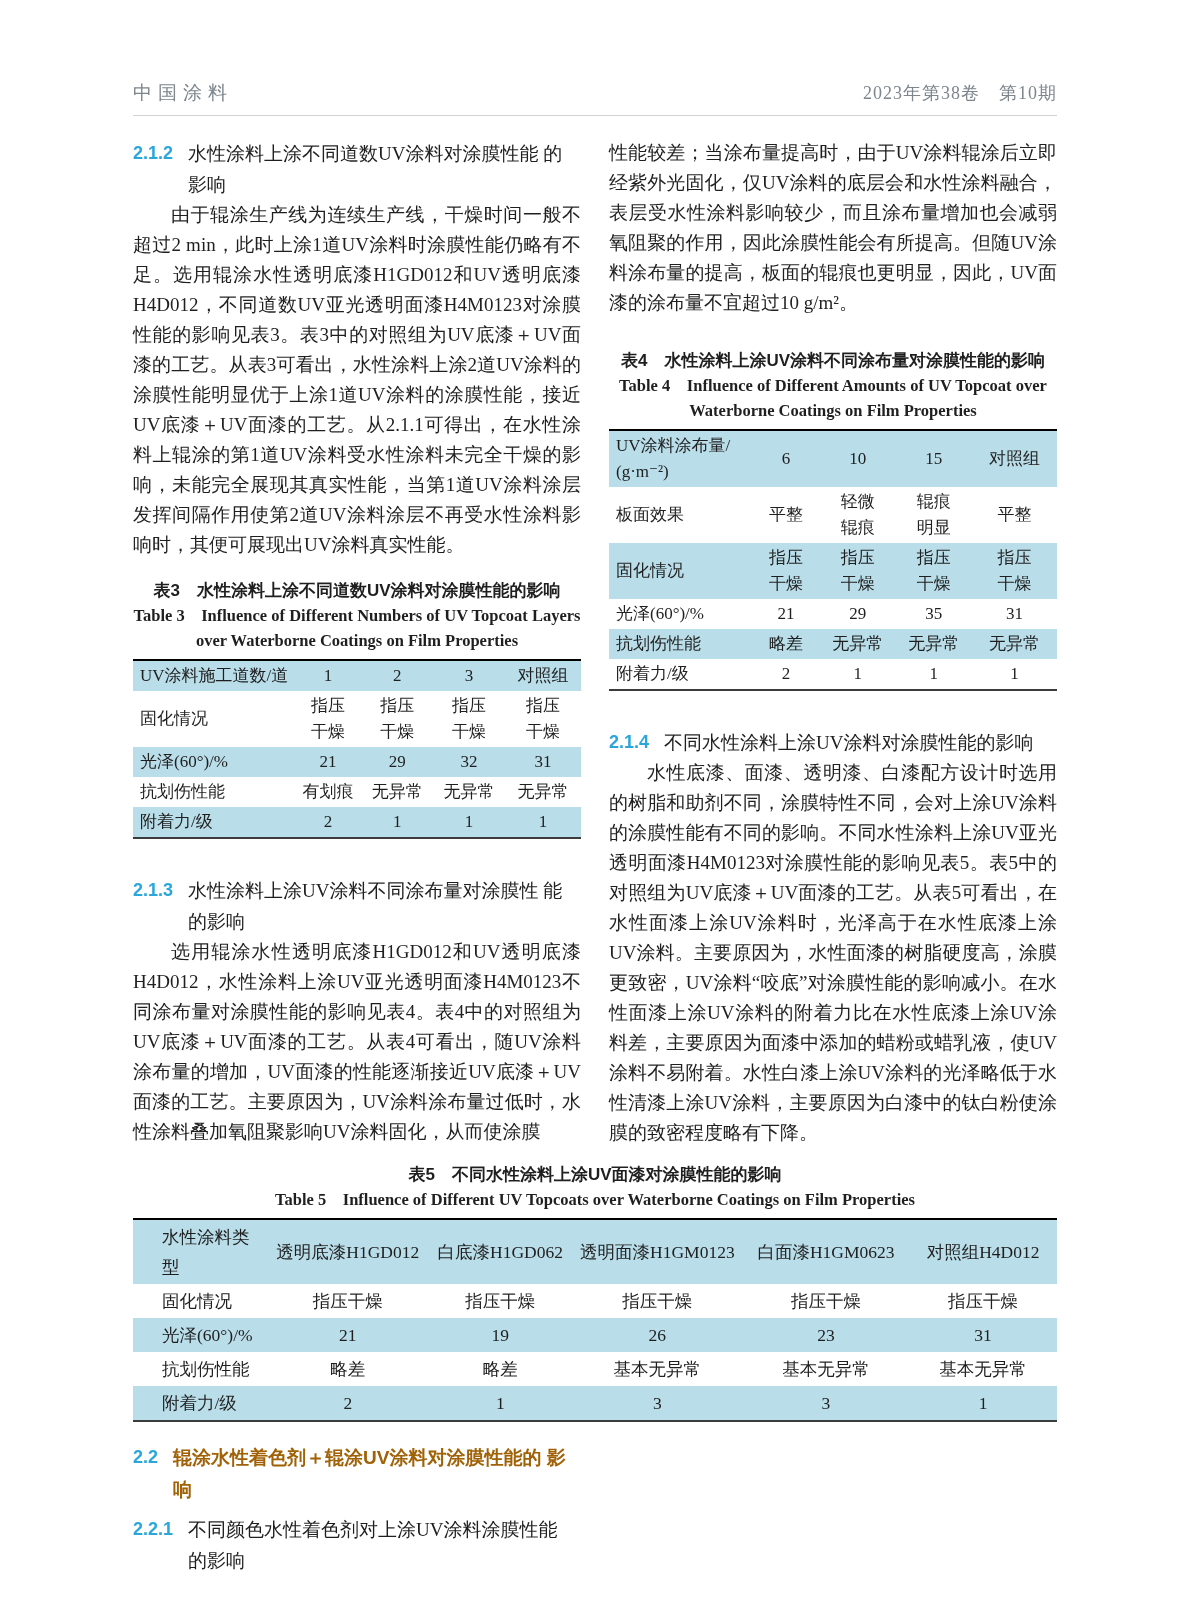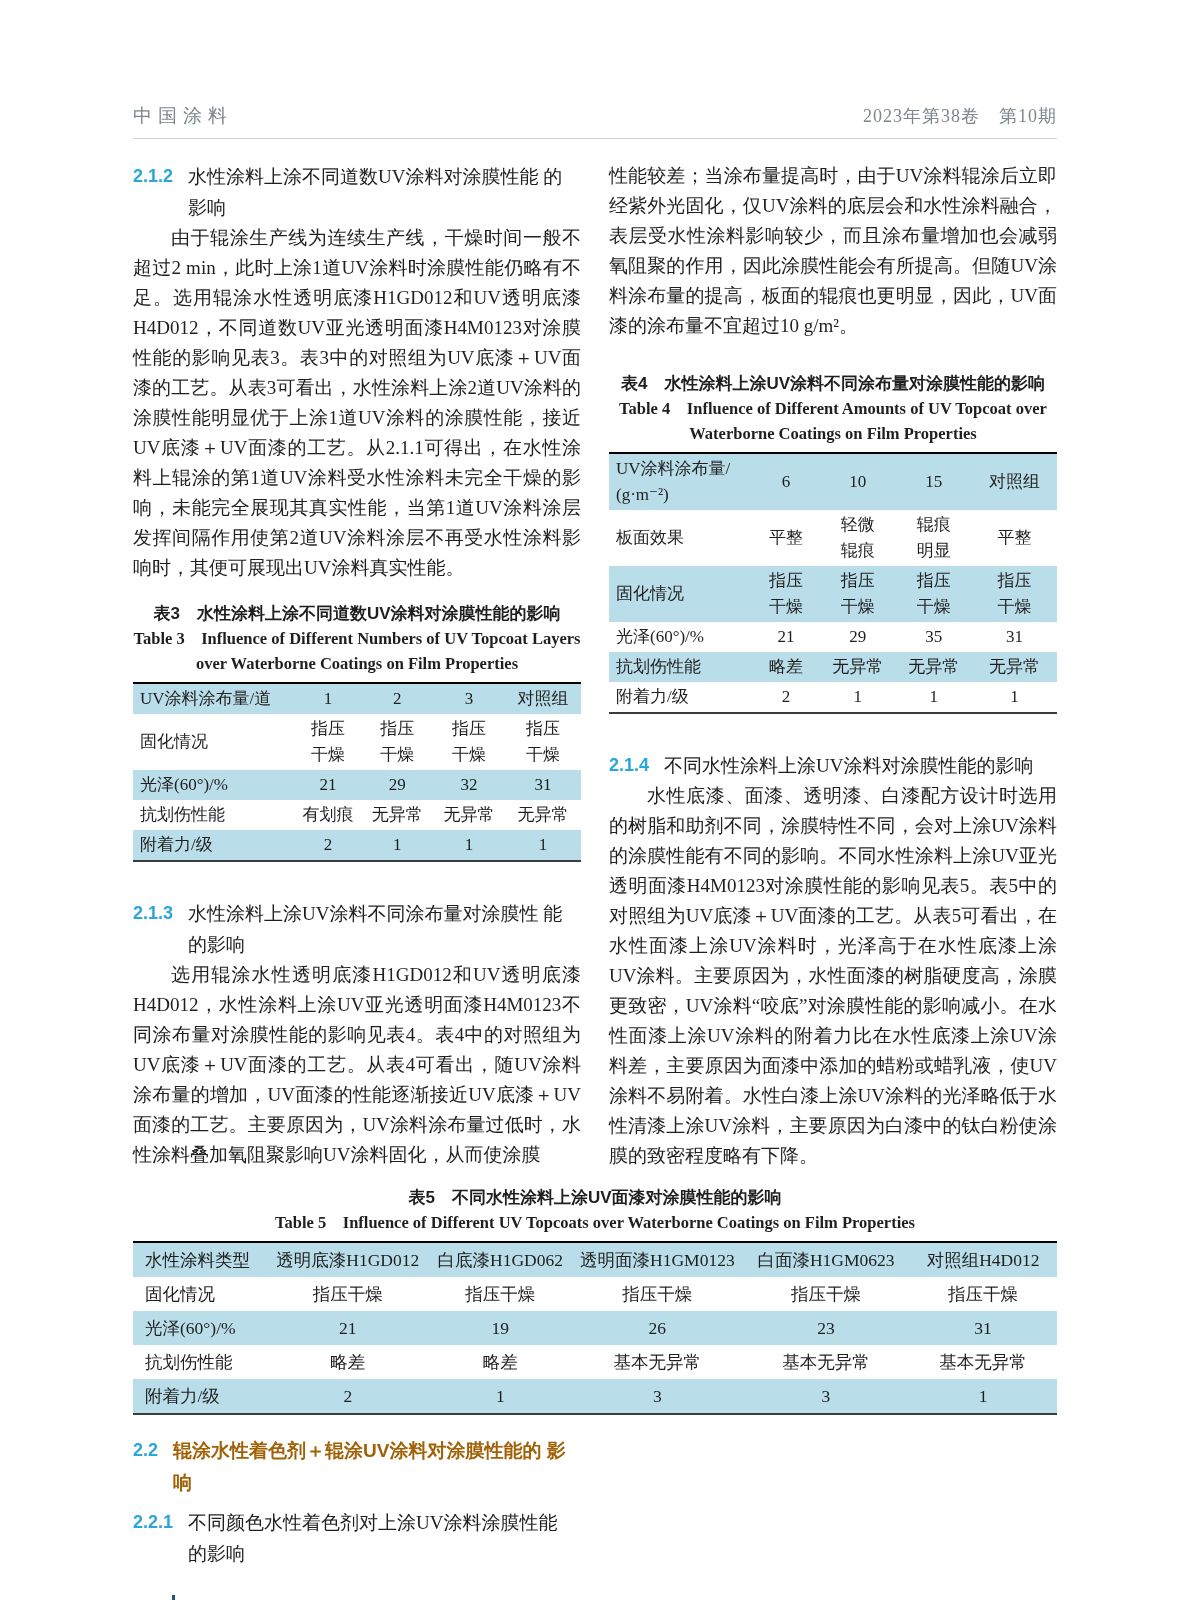--- a/index.html
+++ b/index.html
@@ -12,21 +12,21 @@
     background:#ffffff;
     color:#1f1f1f;
     font-family:"Liberation Serif","DejaVu Serif",serif;
   }
   
   .page-head{
     display:flex;justify-content:space-between;align-items:baseline;
     border-bottom:1px solid #cfd3d5;
     padding-bottom:9px;
   }
-  .jname{font-size:19px;color:#7d868c;letter-spacing:6px;margin-top:23px;}
+  .jname{font-size:19px;color:#7d868c;letter-spacing:6px;}
   .jissue{font-size:18px;color:#7d868c;letter-spacing:1px;}
 
   
   .cols{display:flex;gap:28px;margin-top:22px;}
   .col{width:448px;flex:0 0 448px;}
 
   .para{
     font-size:19px;line-height:30px;
     text-align:justify;text-indent:2em;margin:0;
   }
@@ -67,21 +67,21 @@
   table.tbl td{
     line-height:26px;padding:2px 2px;
     text-align:center;vertical-align:middle;
     white-space:pre-line;
   }
   table.tbl td.lbl{text-align:left;padding-left:7px;}
   tr.shaded{background:#b9dde9;}
 
   table.t5 {font-size:17.5px;}
   table.t5 td{line-height:30px;padding:2px 2px;}
-  table.t5 td.lbl{padding-left:12px;}
+  table.t5 td.lbl{padding-left:29px;}
 
   .h213{margin-top:36px;}
   .h214{margin-top:36px;}
   .t4block{margin-top:30px;}
 
   .t5section{margin-top:14px;}
 
   .bottom-cols{display:flex;gap:44px;margin-top:20px;}
   .h221{margin-top:8px;}
 
@@ -125,21 +125,21 @@
         <table class="tbl">
           <colgroup>
               <col style="width:36%">
               <col style="width:15%">
               <col style="width:16%">
               <col style="width:16%">
               <col style="width:17%">
             </colgroup>
           <tbody>
             <tr class="shaded">
-              <td class="lbl">UV涂料涂布量/道</td>
+              <td class="lbl">UV涂料施工道数/道</td>
               <td>1</td>
               <td>2</td>
               <td>3</td>
               <td>对照组</td>
             </tr>
             <tr>
               <td class="lbl">固化情况</td>
               <td>指压
 干燥</td>
               <td>指压

